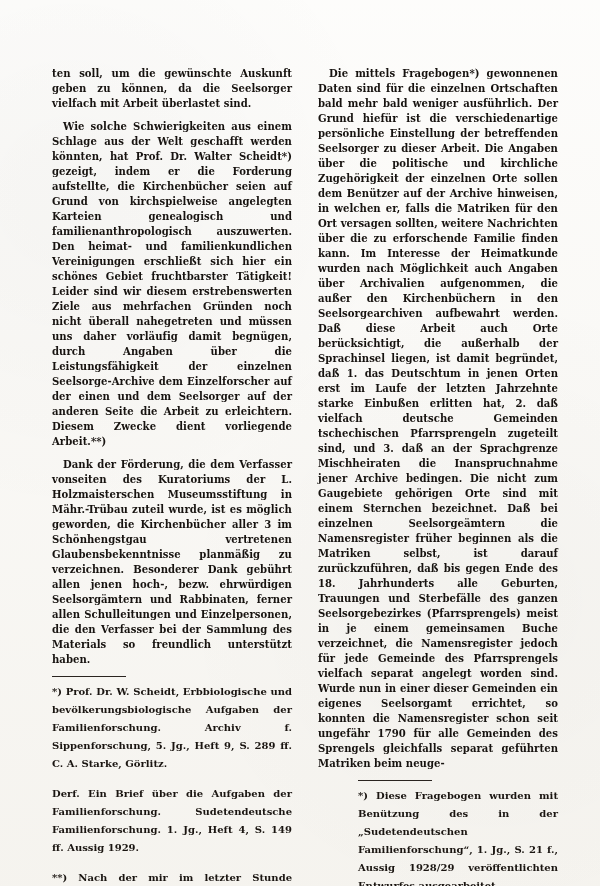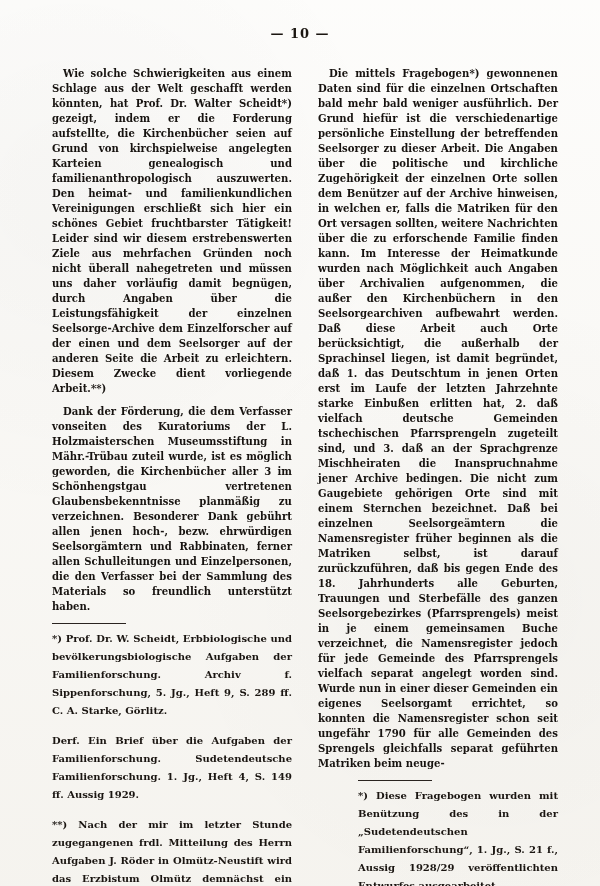--- a/index.html
+++ b/index.html
@@ -95,25 +95,25 @@
   }
   .footnote + .footnote { margin-top: 12px; }
 
   .fn-right-wrap { margin-top: auto; margin-left: 40px; }
 </style>
 </head>
 <body>
 
 <div class="page">
 
-  <div class="page-number">— 10 —</div>
 
   <div class="columns">
 
     <div class="col col-left">
+      <p class="para">ten soll, um die gewünschte Auskunft geben zu können, da die Seelsorger vielfach mit Arbeit überlastet sind.</p>
       <p class="para indent">Wie solche Schwierigkeiten aus einem Schlage aus der Welt geschafft werden könnten, hat Prof. Dr. Walter Scheidt*) gezeigt, indem er die Forderung aufstellte, die Kirchenbücher seien auf Grund von kirchspielweise angelegten Karteien genealogisch und familienanthropologisch auszuwerten. Den heimat- und familienkundlichen Vereinigungen erschließt sich hier ein schönes Gebiet fruchtbarster Tätigkeit! Leider sind wir diesem erstrebenswerten Ziele aus mehrfachen Gründen noch nicht überall nahegetreten und müssen uns daher vorläufig damit begnügen, durch Angaben über die Leistungsfähigkeit der einzelnen Seelsorge-Archive dem Einzelforscher auf der einen und dem Seelsorger auf der anderen Seite die Arbeit zu erleichtern. Diesem Zwecke dient vorliegende Arbeit.**)</p>
       <p class="para indent">Dank der Förderung, die dem Verfasser vonseiten des Kuratoriums der L. Holzmaisterschen Museumsstiftung in Mähr.-Trübau zuteil wurde, ist es möglich geworden, die Kirchenbücher aller 3 im Schönhengstgau vertretenen Glaubensbekenntnisse planmäßig zu verzeichnen. Besonderer Dank gebührt allen jenen hoch-, bezw. ehrwürdigen Seelsorgämtern und Rabbinaten, ferner allen Schulleitungen und Einzelpersonen, die den Verfasser bei der Sammlung des Materials so freundlich unterstützt haben.</p>
 
       <hr class="footnote-rule">
 
       <p class="footnote">*) Prof. Dr. W. Scheidt, Erbbiologische und bevölkerungsbiologische Aufgaben der Familienforschung. Archiv f. Sippenforschung, 5. Jg., Heft 9, S. 289 ff. C. A. Starke, Görlitz.</p>
       <p class="footnote">Derf. Ein Brief über die Aufgaben der Familienforschung. Sudetendeutsche Familienforschung. 1. Jg., Heft 4, S. 149 ff. Aussig 1929.</p>
       <p class="footnote">**) Nach der mir im letzter Stunde zugegangenen frdl. Mitteilung des Herrn Aufgaben J. Röder in Olmütz-Neustift wird das Erzbistum Olmütz demnächst ein Verzeichnis der Matriken seiner Pfarrämter herausgeben. Mögen sich andere Kirchenbehörden diesem Beispiel anschließen!</p>
     </div>
 

